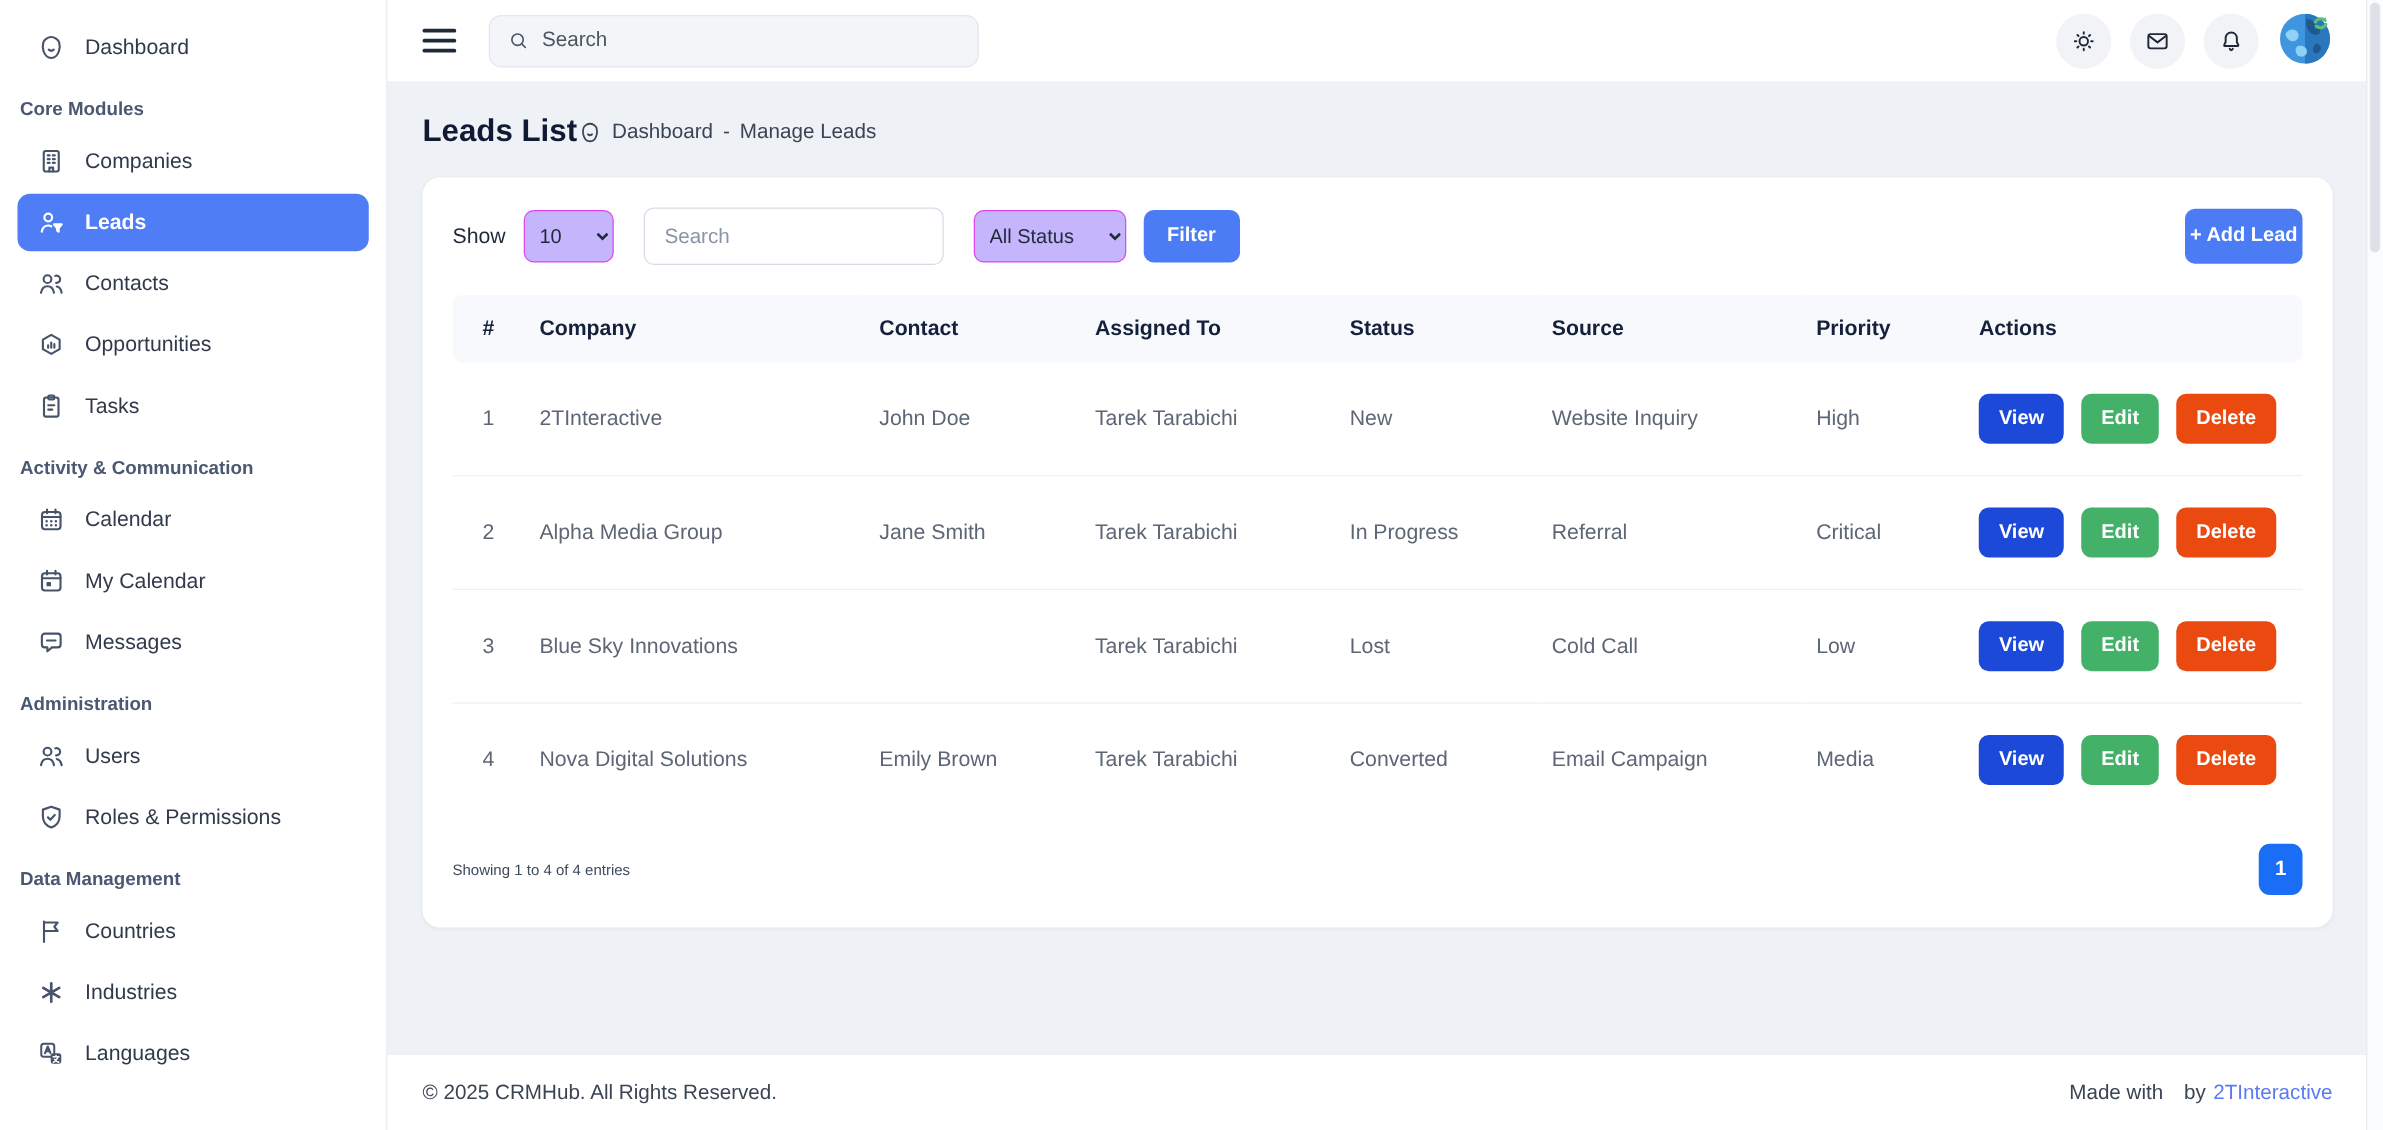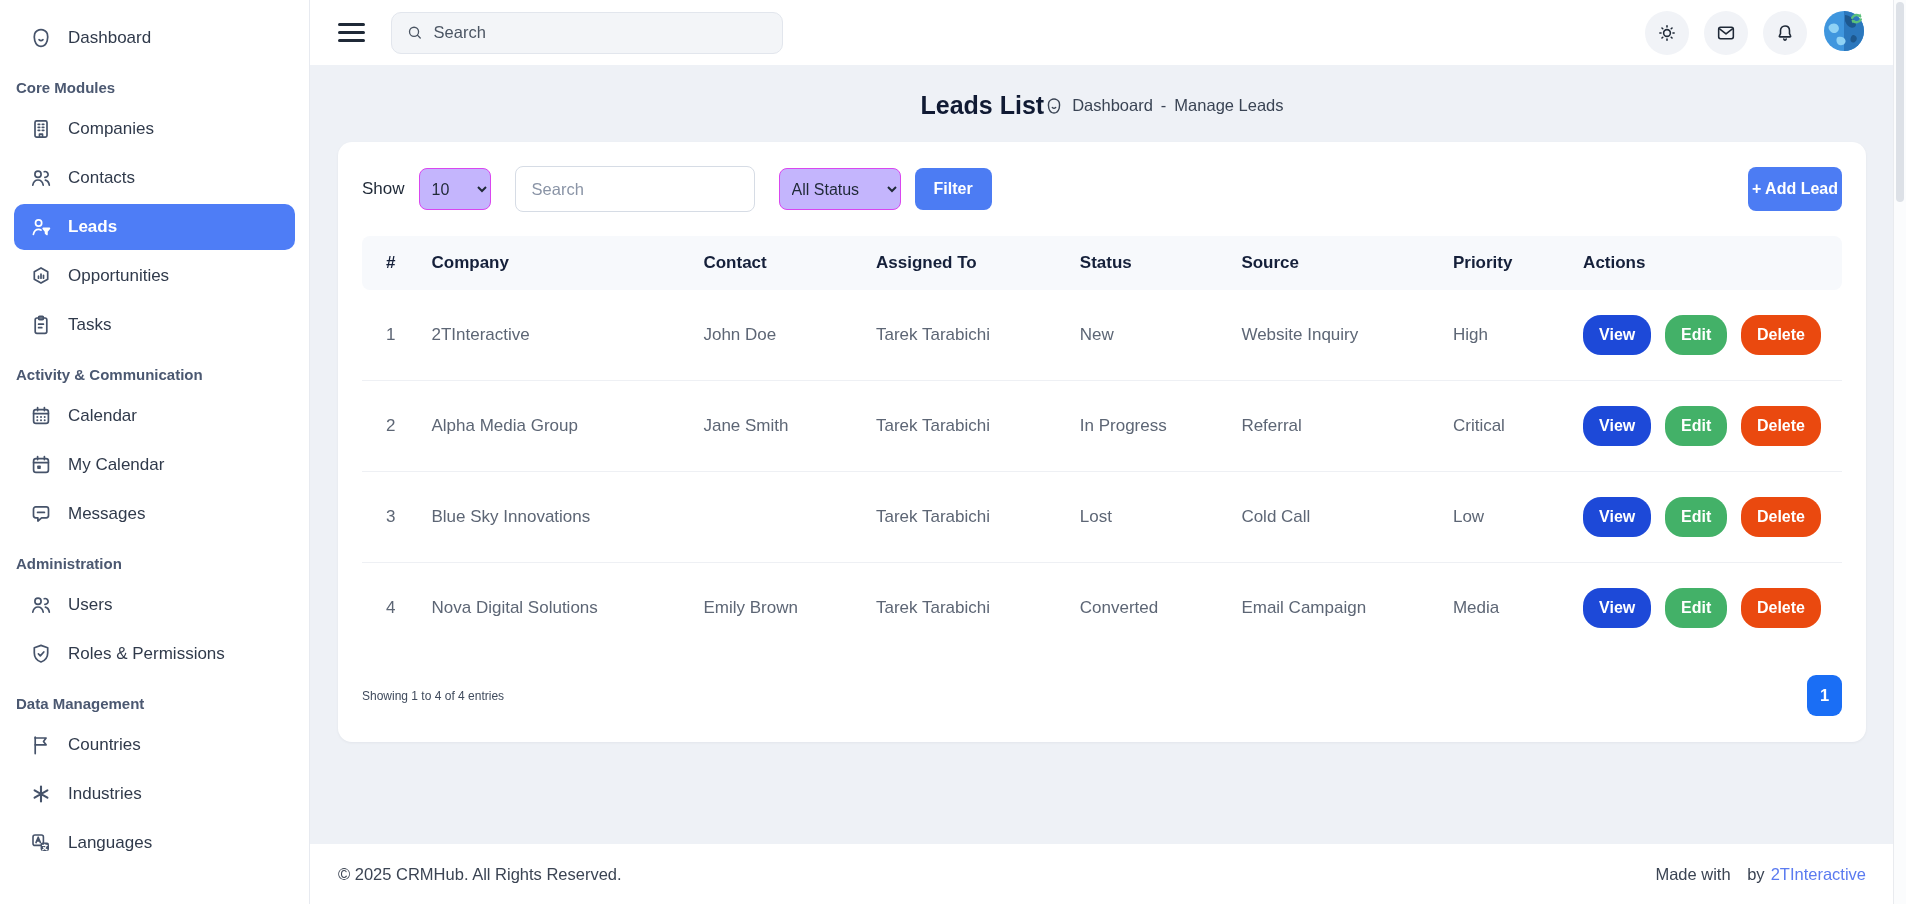--- a/index.html
+++ b/index.html
@@ -27,21 +27,21 @@
   .search-box svg { width:19px; height:19px; color:#4b5563; }
   .search-box input { border:none; outline:none; background:transparent; font-size:16.5px; color:#374151; width:100%; font-family:inherit; }
   .search-box input::placeholder { color:#4b5563; }
   .topbar-right { margin-left:auto; display:flex; align-items:center; gap:15px; }
   .icon-btn { width:44px; height:44px; border-radius:50%; background:#f1f3f7; border:none; display:flex; align-items:center; justify-content:center; cursor:pointer; }
   .icon-btn svg { width:22px; height:22px; color:#1f2937; }
   .avatar-btn { width:44px; height:44px; border-radius:50%; border:none; padding:0; background:transparent; cursor:pointer; }
 
   
   .content { flex:1; padding:26px 40px 0 28px; }
-  .page-head { display:flex; align-items:center; justify-content:center; margin-bottom:22px; }
+  .page-head { display:flex; align-items:center; justify-content:flex-start; margin-bottom:22px; }
   .page-title { font-size:25px; font-weight:800; color:#101a33; }
   .breadcrumb { display:flex; align-items:center; gap:8px; font-size:16.5px; color:#3a4454; }
   .breadcrumb svg { width:20px; height:20px; color:#3a4454; }
   .breadcrumb a { color:#3a4454; text-decoration:none; }
 
   .card { background:#fff; border-radius:14px; padding:24px 24px 26px; box-shadow:0 1px 3px rgba(16,24,40,.05); }
   .toolbar { display:flex; align-items:center; gap:14px; margin-bottom:24px; }
   .toolbar-label { font-size:17px; color:#1f2937; }
   select.ctl { height:42px; border:1px solid #d946ef; border-radius:8px; background:#c4b5fd; font-size:16px; color:#1f2937; padding:0 8px; font-family:inherit; }
   .per-page { width:72px; }
@@ -54,21 +54,21 @@
 
   table { width:100%; border-collapse:collapse; font-size:17px; }
   thead th { background:#f7f9fc; text-align:left; font-weight:700; color:#15203a; padding:17px 12px; }
   thead th:first-child { border-radius:8px 0 0 8px; padding-left:24px; }
   thead th:last-child { border-radius:0 8px 8px 0; }
   tbody td { padding:25px 12px; color:#5d6675; }
   tbody td:first-child { padding-left:24px; }
   tbody tr { border-bottom:1px solid #eef0f4; }
   tbody tr:last-child { border-bottom:none; }
   .actions-cell { white-space:nowrap; }
-  .btn-act { height:40px; padding:0 16px; font-size:16px; font-weight:700; margin-right:9px;border-radius:18px; }
+  .btn-act { height:40px; padding:0 16px; font-size:16px; font-weight:700; margin-right:9px; }
   .btn-view { background:#1d49d8; }
   .btn-edit { background:#43b168; }
   .btn-delete { background:#ea490f; }
 
   .table-footer { display:flex; align-items:center; justify-content:space-between; margin-top:22px; }
   .summary { font-size:12px; color:#3f4a5c; }
   .page-btn { min-width:35px; height:41px; border-radius:9px; background:#1a6ef5; color:#fff; border:none; font-size:16.5px; font-weight:700; cursor:pointer; font-family:inherit; }
 
   
   .footer { height:60px; background:#fff; display:flex; align-items:center; justify-content:space-between; padding:0 40px 0 28px; margin-top:auto; font-size:16.5px; color:#3b4453; }
@@ -206,31 +206,31 @@
         <span>Dashboard</span>
       </div>
 
       <div class="nav-section">Core Modules</div>
       <div class="nav-item">
         <svg>
             <use href="#i-building"></use>
           </svg>
         <span>Companies</span>
       </div>
+      <div class="nav-item active">
+        <svg>
+            <use href="#i-user-filter"></use>
+          </svg>
+        <span>Leads</span>
+      </div>
       <div class="nav-item">
         <svg>
             <use href="#i-users"></use>
           </svg>
         <span>Contacts</span>
-      </div>
-      <div class="nav-item active">
-        <svg>
-            <use href="#i-user-filter"></use>
-          </svg>
-        <span>Leads</span>
       </div>
       <div class="nav-item">
         <svg>
             <use href="#i-hex-chart"></use>
           </svg>
         <span>Opportunities</span>
       </div>
       <div class="nav-item">
         <svg>
             <use href="#i-clipboard"></use>

